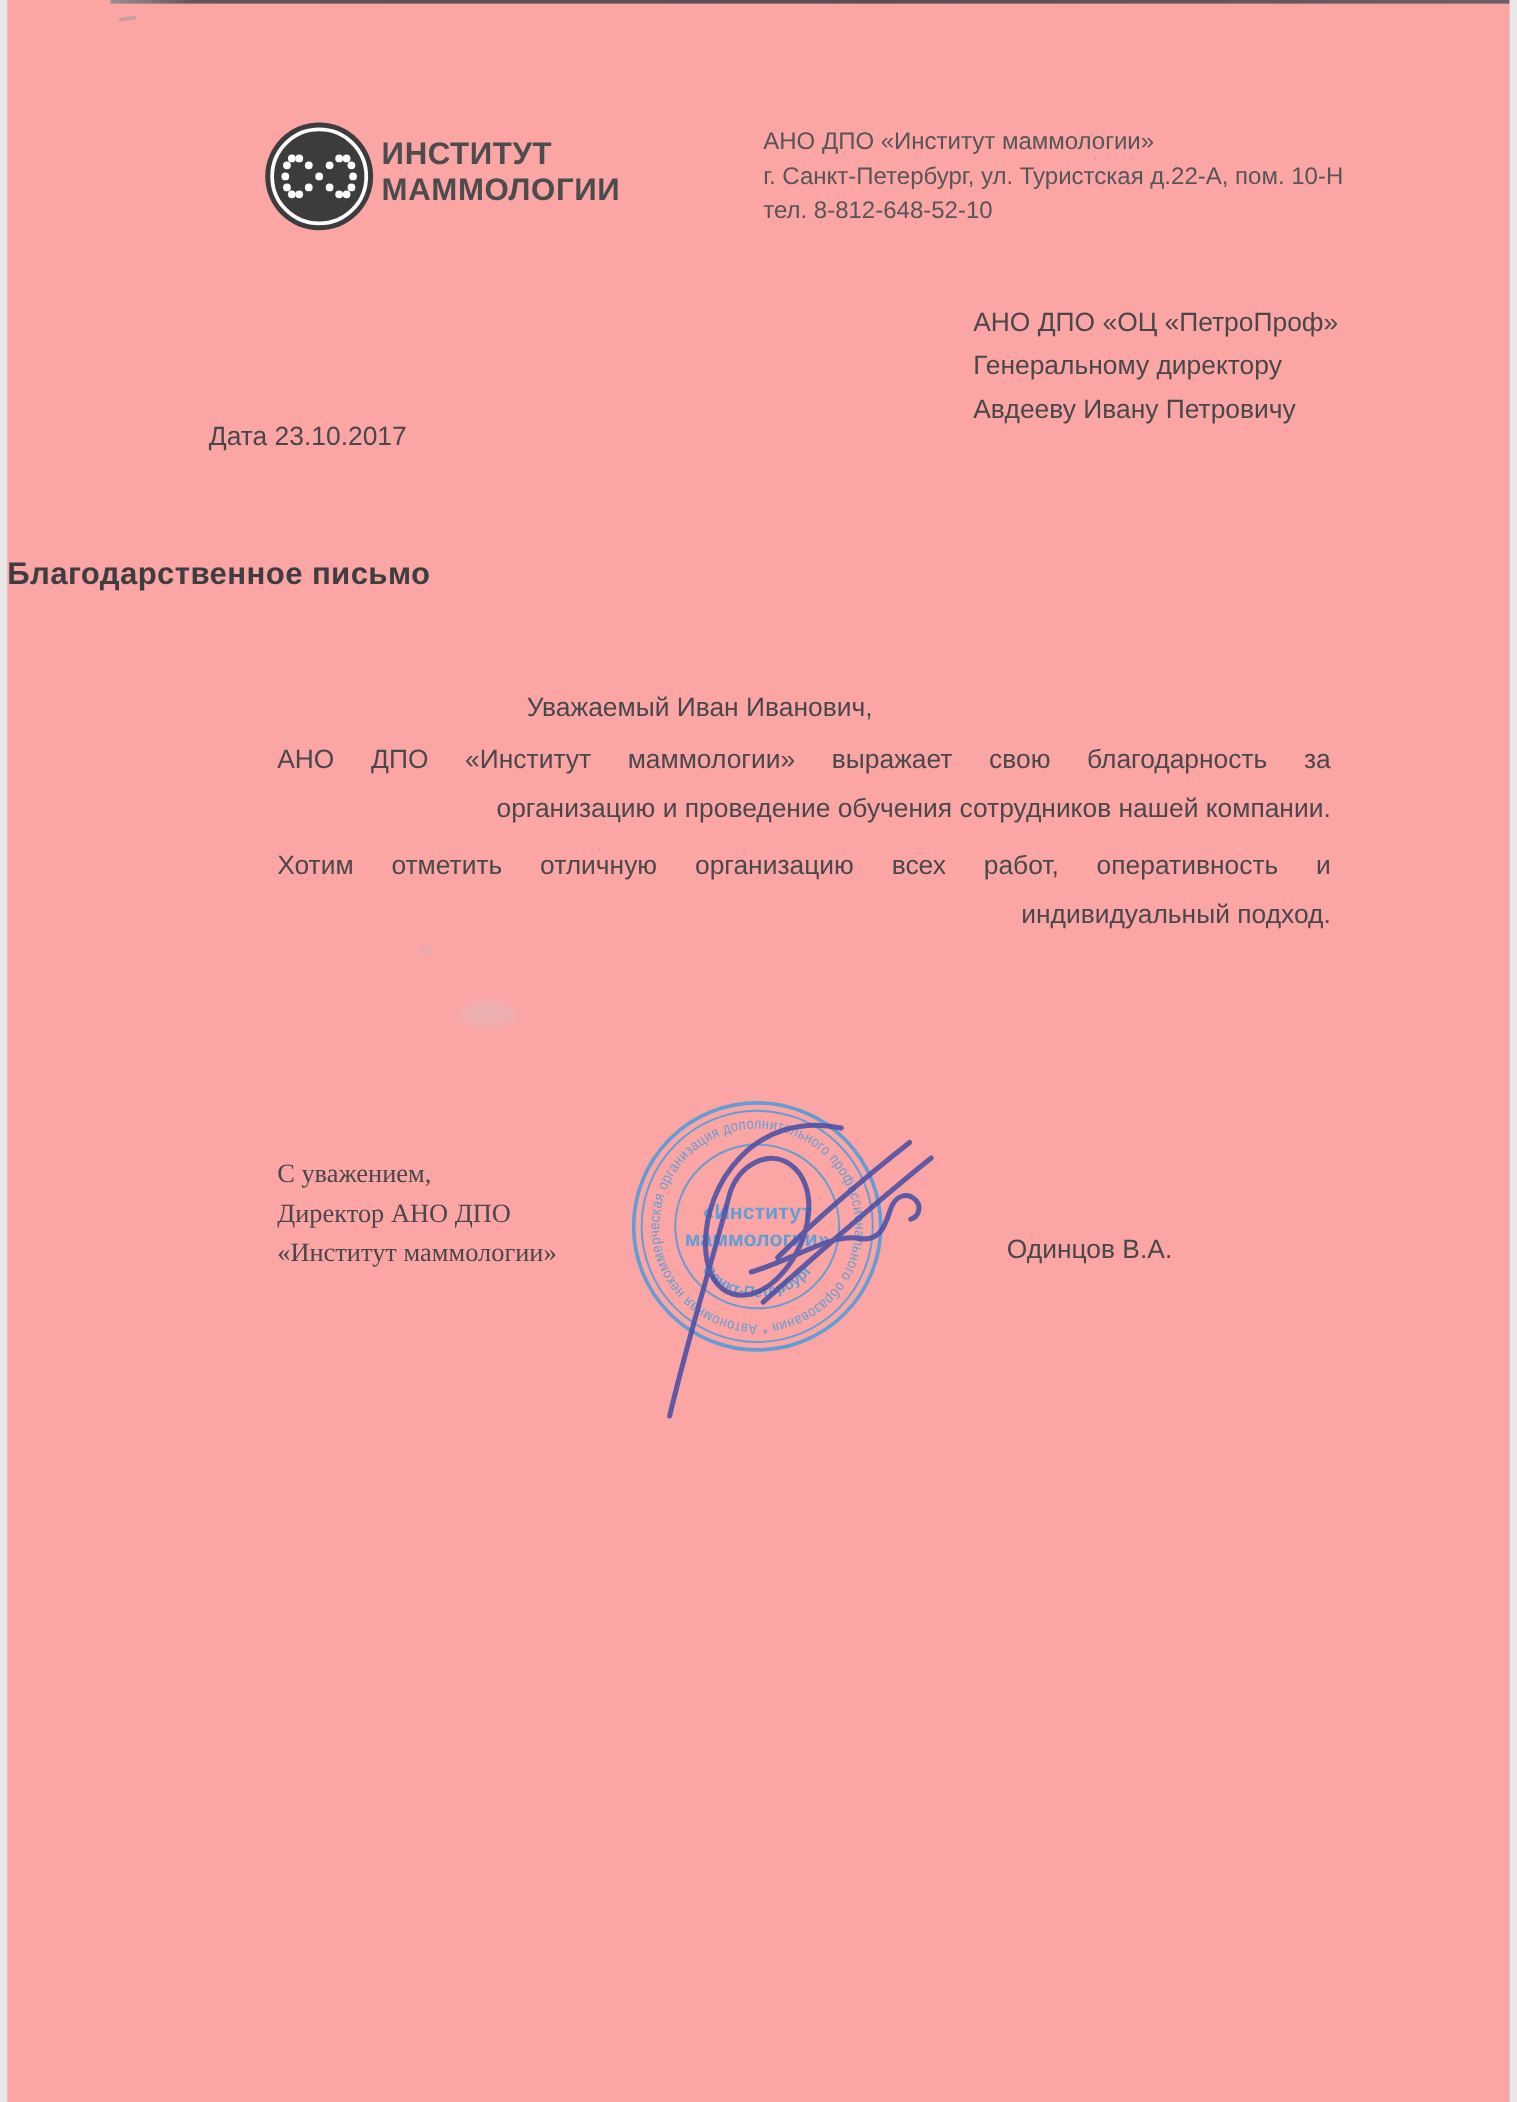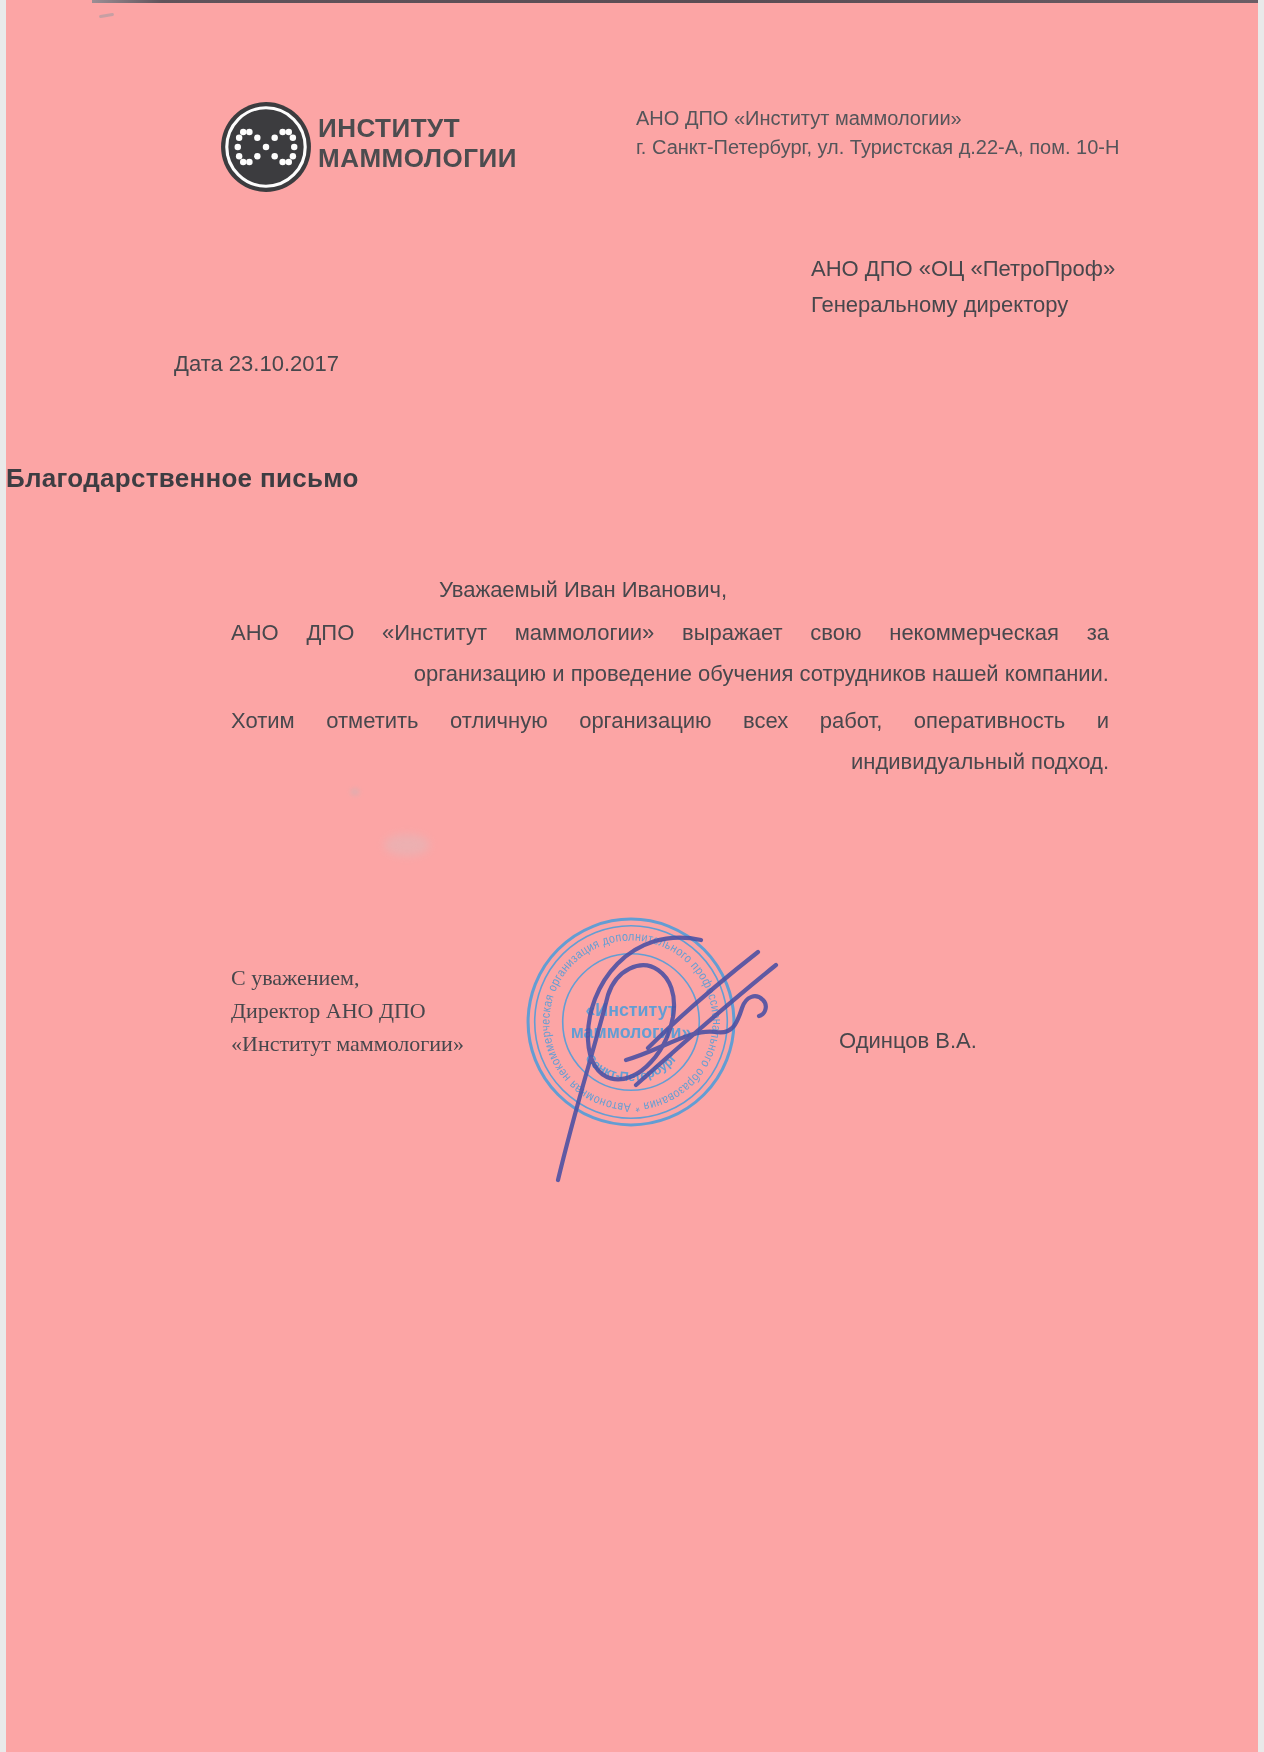--- a/index.html
+++ b/index.html
@@ -116,35 +116,37 @@
     </g>
   </svg>
   <div class="logo-text">
     <div>ИНСТИТУТ</div>
     <div>МАММОЛОГИИ</div>
   </div>
 
   <div class="sender-block">
     <div>АНО ДПО «Институт маммологии»</div>
     <div>г. Санкт-Петербург, ул. Туристская д.22-А, пом. 10-Н</div>
+    <div>тел. 8-812-648-52-10</div>
   </div>
 
   <div class="recipient-block">
     <div>АНО ДПО «ОЦ «ПетроПроф»</div>
     <div>Генеральному директору</div>
+    <div>Авдееву Ивану Петровичу</div>
   </div>
 
   <div class="date-line">Дата 23.10.2017</div>
 
   <div class="title">Благодарственное письмо</div>
 
   <div class="salutation">Уважаемый Иван Иванович,</div>
 
   <div class="body-text para-1">
-    <div class="body-line line-full line-indent">АНО ДПО «Институт маммологии» выражает свою некоммерческая за</div>
+    <div class="body-line line-full line-indent">АНО ДПО «Институт маммологии» выражает свою благодарность за</div>
     <div class="body-line line-last">организацию и проведение обучения сотрудников нашей компании.</div>
   </div>
   <div class="body-text para-2">
     <div class="body-line line-full line-indent">Хотим отметить отличную организацию всех работ, оперативность и</div>
     <div class="body-line line-last">индивидуальный подход.</div>
   </div>
 
   <div class="closing-block">
     <div>С уважением,</div>
     <div>Директор АНО ДПО</div>

